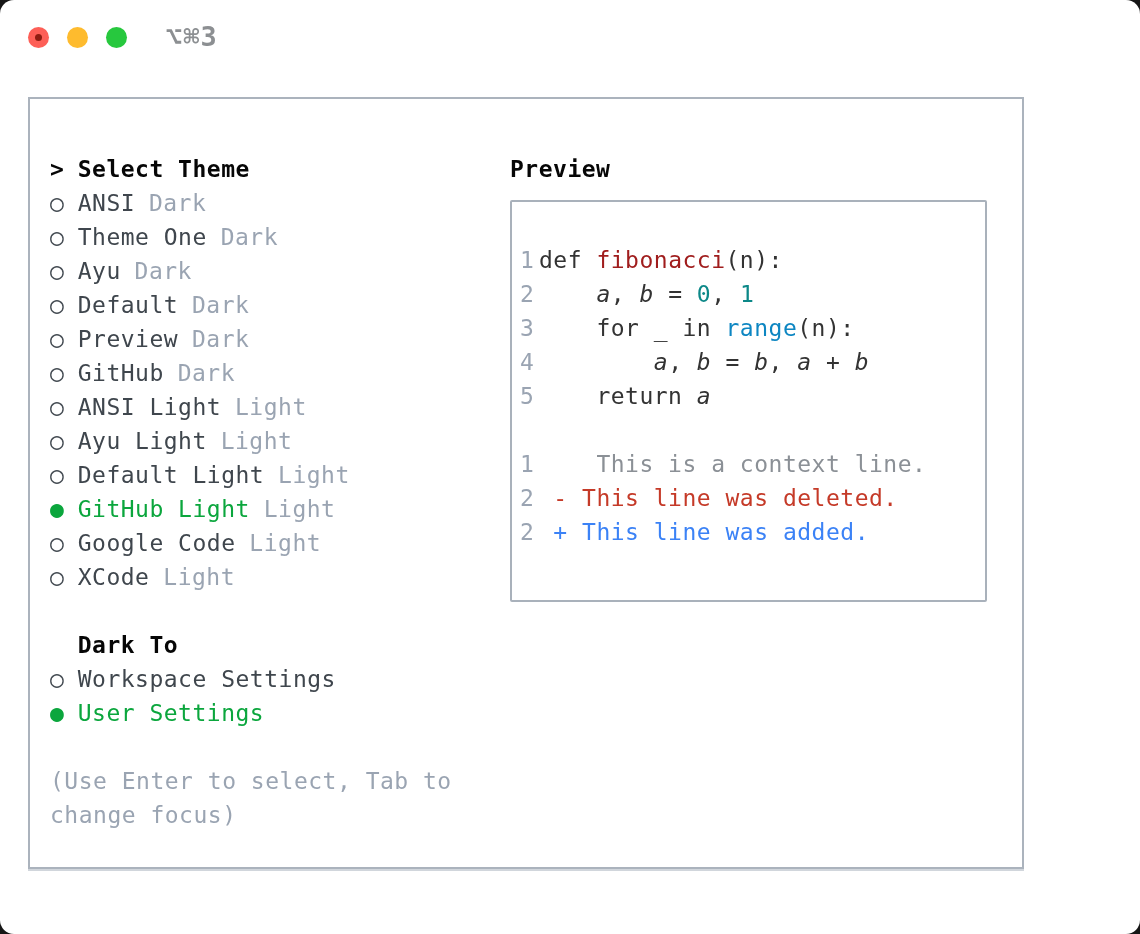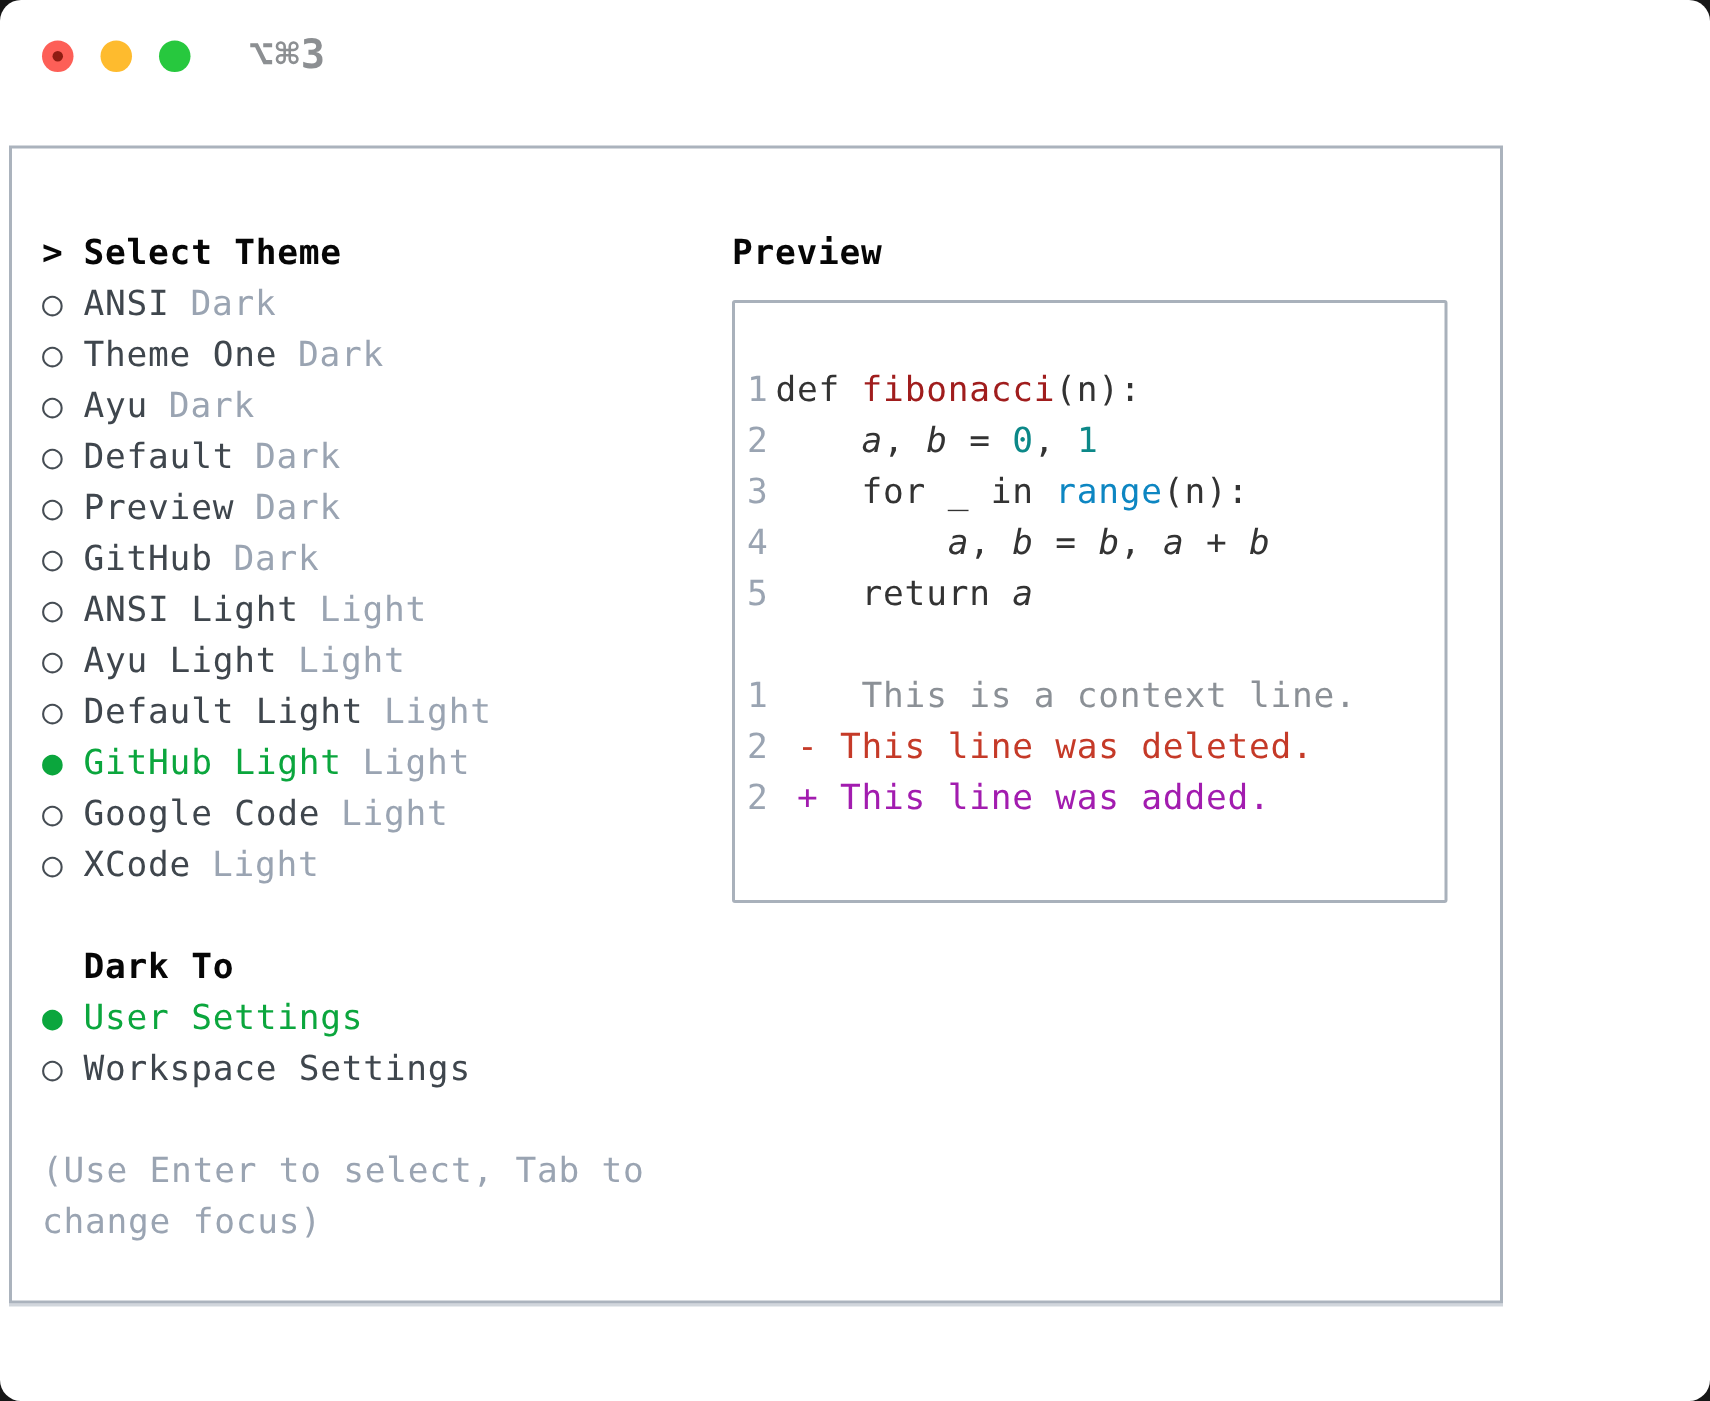--- a/index.html
+++ b/index.html
@@ -12,21 +12,21 @@
   
   .traffic{position:absolute;top:27px;left:28px;display:flex;gap:18px;}
   .dot{width:21px;height:21px;border-radius:50%;position:relative;}
   .dot.red{background:#fd5f57;}
   .dot.red .inner{position:absolute;left:7px;top:7px;width:7px;height:7px;border-radius:50%;background:#8e1d12;}
   .dot.yellow{background:#febb2e;}
   .dot.green{background:#27c83e;}
   .shortcut{position:absolute;left:166px;top:20px;font-size:27px;font-weight:700;color:#8c8f92;letter-spacing:1px;line-height:34px;}
   
   .panel{
-    position:absolute;left:6px;top:97px;width:996px;height:772px;box-sizing:border-box;
+    position:absolute;left:28px;top:97px;width:996px;height:772px;box-sizing:border-box;
     border:2px solid #abb3bd;border-radius:0;display:flex;padding-top:53px;
     box-shadow:0 2px 0 rgba(154,163,177,.45);background:#fff;
   }
   .left-col{flex:none;width:480px;padding-left:20px;box-sizing:border-box;}
   .right-col{flex:1;}
   .row{height:34px;line-height:34px;font-size:23px;letter-spacing:.5px;white-space:pre;color:#3f464d;}
   .marker{display:inline-block;width:2ch;color:#464d54;}
   .marker.sel{color:#0ba63d;}
   .name.sel{color:#0ba63d;}
   .variant{color:#9aa4b2;margin-left:1ch;}
@@ -39,21 +39,21 @@
   }
   .cline{display:flex;height:34px;line-height:34px;font-size:23px;letter-spacing:.5px;}
   .ln{flex:none;width:19px;color:#9aa4b2;}
   .cd{white-space:pre;color:#333333;}
   .c-f{color:#a01d1d;}
   .c-n{color:#0c8888;}
   .c-b{color:#0d86c2;}
   .c-v{font-style:italic;}
   .c-ctx{color:#8b9096;margin-top:41px;}
   .c-del{color:#c53a28;}
-  .c-add{color:#a21caf;}
+  .c-add{color:#3b82f6;}
 </style>
 </head>
 <body>
 
 <div class="window">
 
   <div class="traffic">
     <div class="dot red">
       <div class="inner"></div>
     </div>
@@ -80,22 +80,22 @@
           <div class="row item"><span class="marker sel">●</span><span class="name sel">GitHub Light</span><span class="variant">Light</span></div>
           <div class="row item"><span class="marker">○</span><span class="name">Google Code</span><span class="variant">Light</span></div>
           <div class="row item"><span class="marker">○</span><span class="name">XCode</span><span class="variant">Light</span></div>
         </div>
 
       <div class="row"></div>
 
       <div class="row"><span class="marker"></span><span class="hdr">Dark To</span></div>
 
       <div id="apply-options">
+          <div class="row item"><span class="marker">○</span><span class="name">Workspace Settings</span></div>
           <div class="row item"><span class="marker sel">●</span><span class="name sel">User Settings</span></div>
-          <div class="row item"><span class="marker">○</span><span class="name">Workspace Settings</span></div>
         </div>
 
       <div class="row"></div>
 
       <div class="row hint">(Use Enter to select, Tab to</div>
       <div class="row hint">change focus)</div>
     </div>
 
     <div class="right-col">
       <div class="row hdr">Preview</div>

